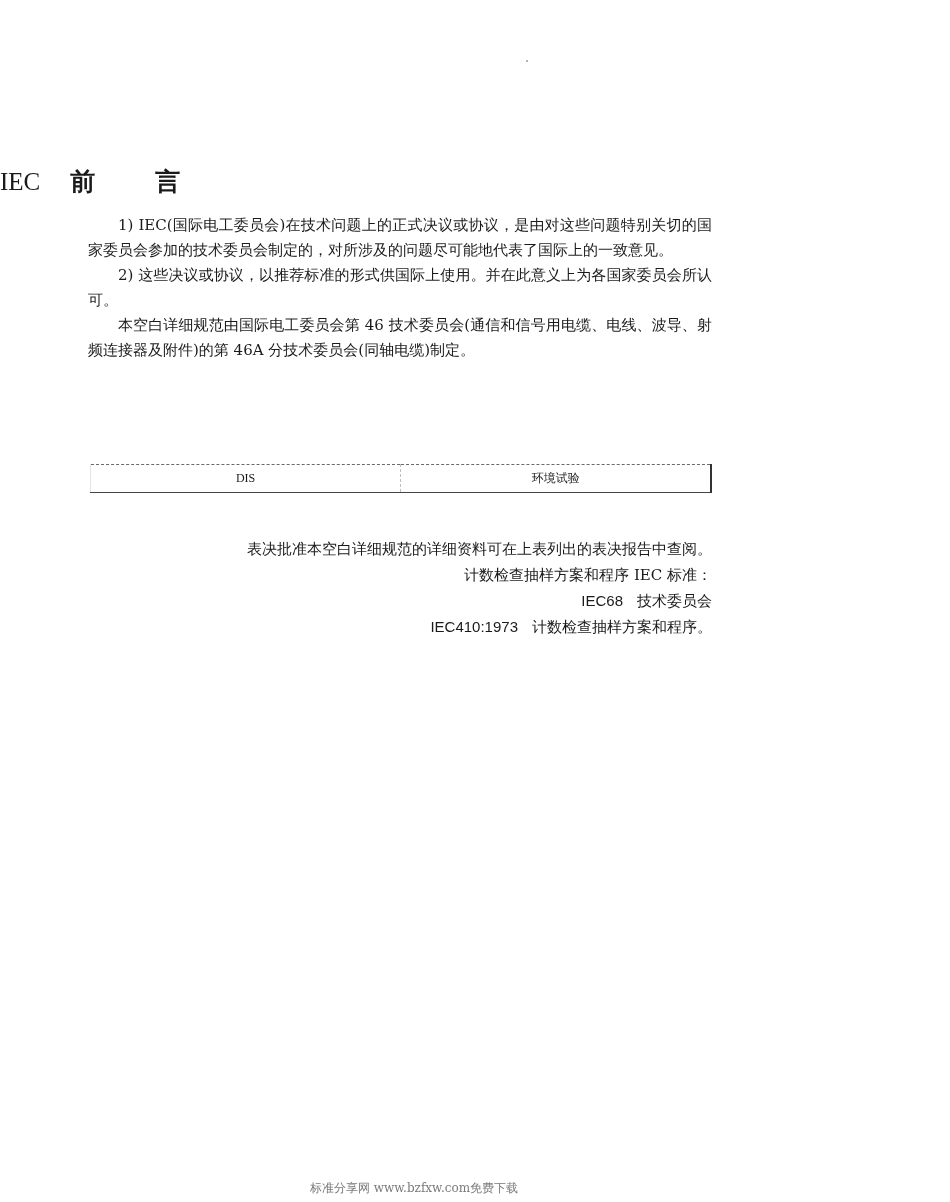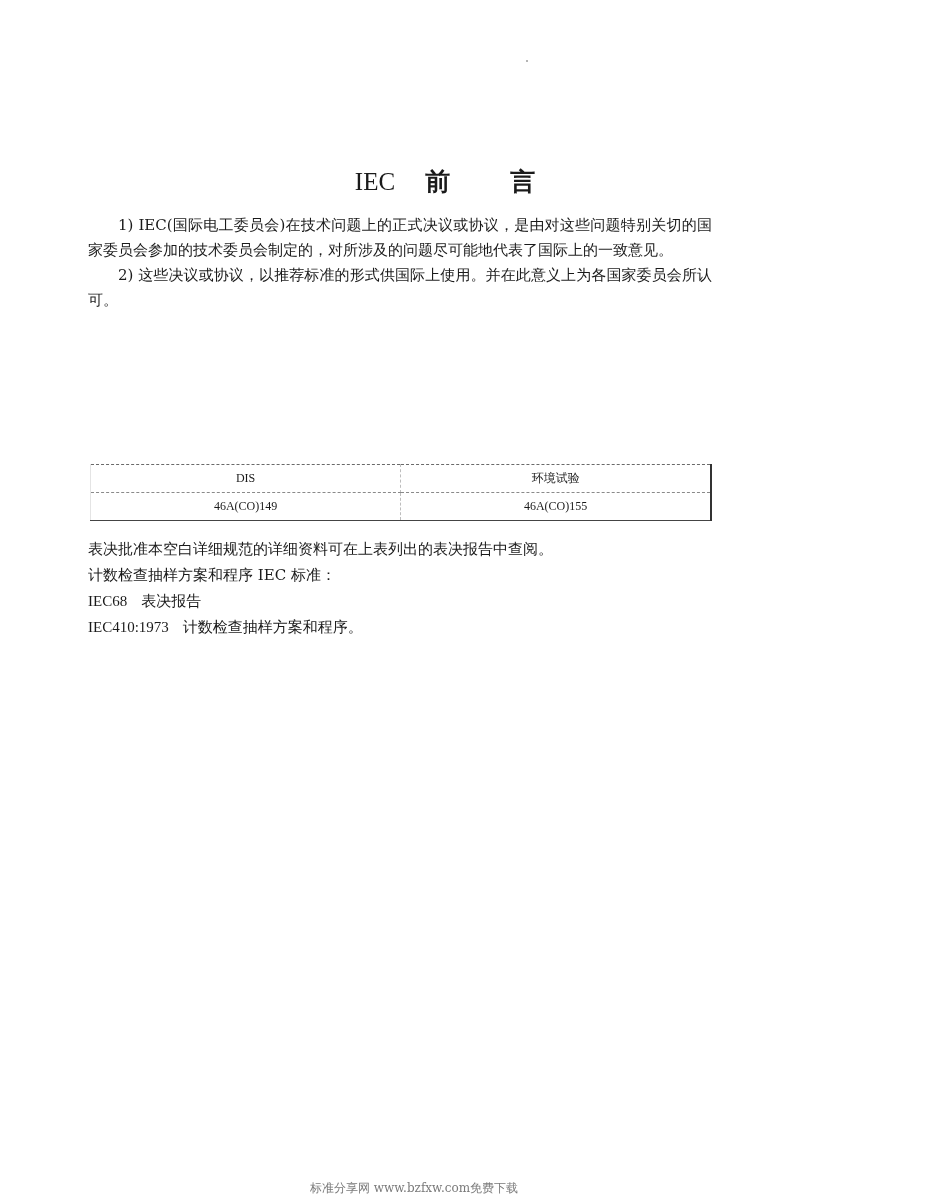--- a/index.html
+++ b/index.html
@@ -21,21 +21,20 @@
       top: 60px;
       width: 2px;
       height: 2px;
       background: #b5b5b5;
     }
     .title {
       position: absolute;
       top: 148px;
       left: 0;
       width: 950px;
-      text-align: center;
       font-size: 25px;
       letter-spacing: 0;
     }
     .title .latin {
       font-family: "Liberation Serif", serif;
       font-weight: normal;
       margin-right: 30px;
     }
     .title .cjk {
       font-family: "DejaVu Sans", sans-serif;
@@ -85,23 +84,24 @@
     .after {
       position: absolute;
       left: 88px;
       top: 536px;
       width: 624px;
       font-size: 15px;
       line-height: 26px;
     }
     .after p {
       margin: 0;
+      text-align: right;
     }
     .after .ref .code {
-      font-family: Liberation Serif, serif;
+      font-family: Liberation Sans, sans-serif;
       display: inline-block;
       margin-right: 14px;
     }
     .footer {
       position: absolute;
       top: 1180px;
       left: 0;
       width: 828px;
       text-align: center;
       font-size: 12px;
@@ -113,39 +113,36 @@
 
 <div class="speck"></div>
 
 <h1 class="title">
   <span class="latin">IEC</span><span class="cjk">前言</span>
 </h1>
 
 <div class="body-text">
   <p>1) IEC(国际电工委员会)在技术问题上的正式决议或协议，是由对这些问题特别关切的国家委员会参加的技术委员会制定的，对所涉及的问题尽可能地代表了国际上的一致意见。</p>
   <p>2) 这些决议或协议，以推荐标准的形式供国际上使用。并在此意义上为各国家委员会所认可。</p>
+  <p>本空白详细规范由国际电工委员会第 46 技术委员会(通信和信号用电缆、电线、波导、射频连接器及附件)的第 46A 分技术委员会(同轴电缆)制定。</p>
 </div>
 
 <table class="docs">
   <tbody>
       <tr class="head">
     <td class="left">DIS</td>
     <td>环境试验</td>
   </tr>
-  <tr>
-    <td class="left">46A(CO)149</td>
-    <td>46A(CO)155</td>
-  </tr>
 </tbody>
   </table>
 
 <div class="after">
   <p>表决批准本空白详细规范的详细资料可在上表列出的表决报告中查阅。</p>
   <p>计数检查抽样方案和程序 IEC 标准：</p>
   <p class="ref">
-    <span class="code">IEC68</span><span>表决报告</span>
+    <span class="code">IEC68</span><span>技术委员会</span>
   </p>
   <p class="ref">
     <span class="code">IEC410:1973</span><span>计数检查抽样方案和程序。</span>
   </p>
 </div>
 
 <div class="footer">标准分享网 www.bzfxw.com免费下载</div>
 
 </body></html>

